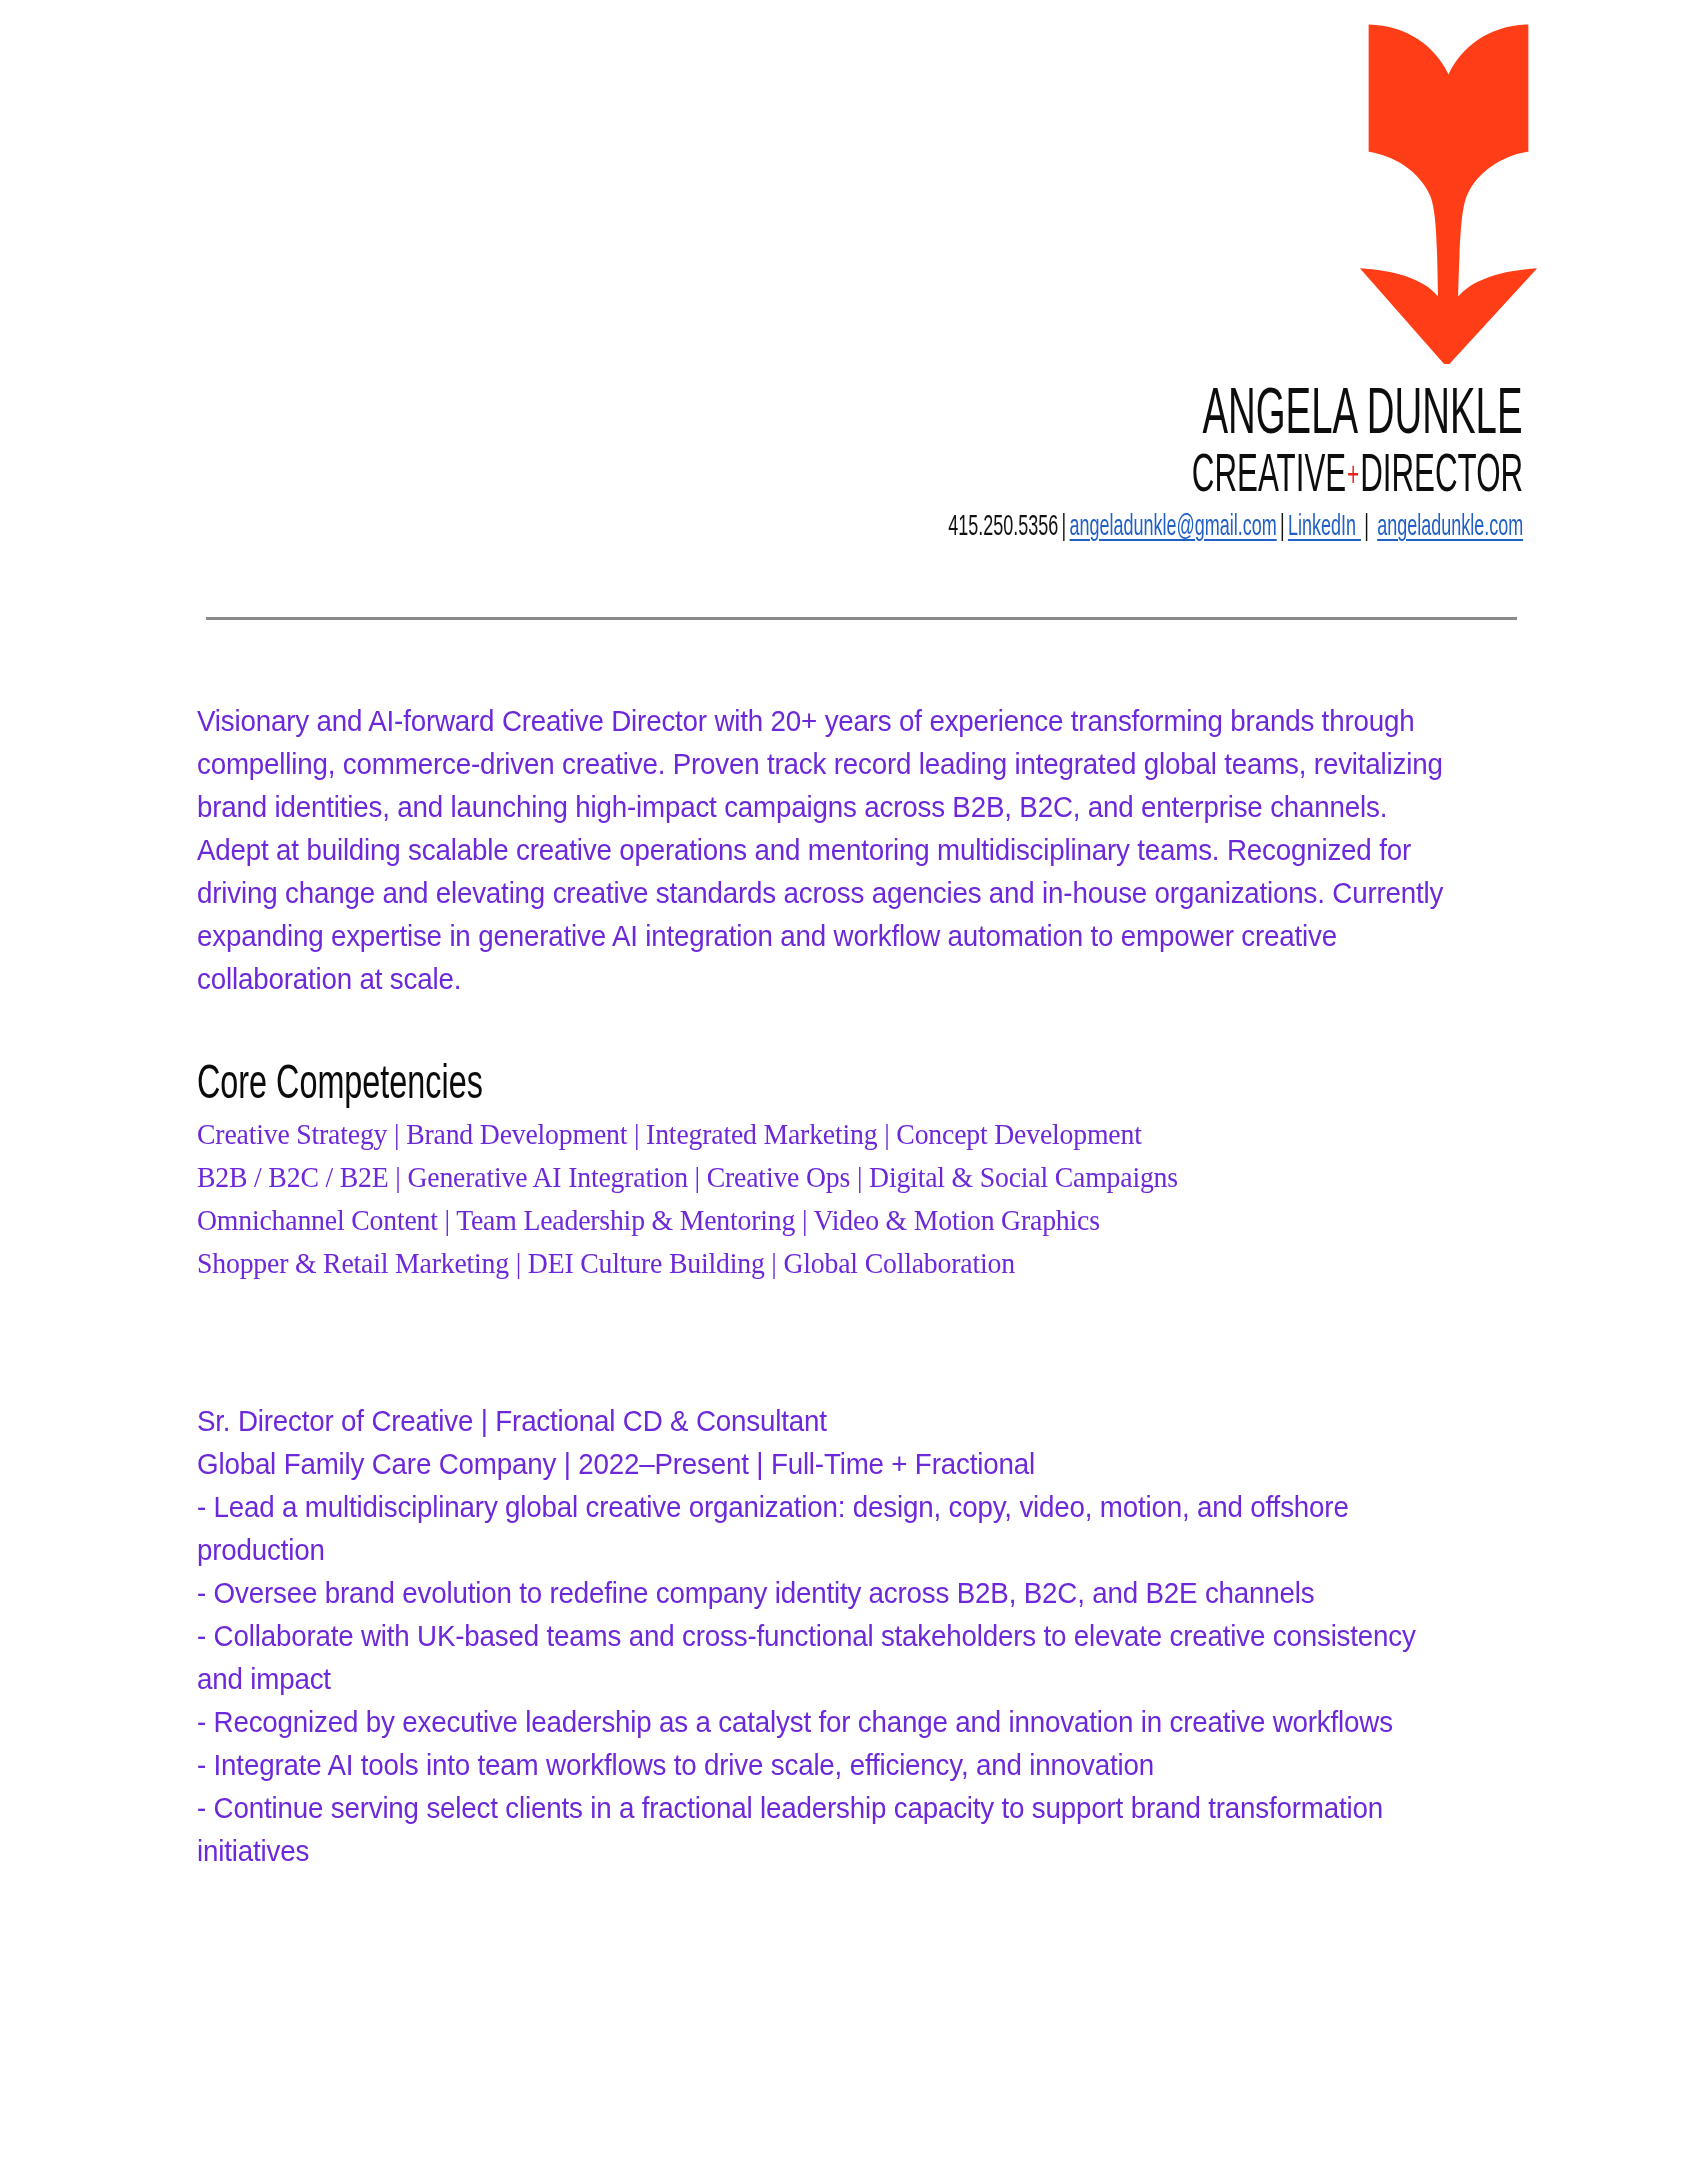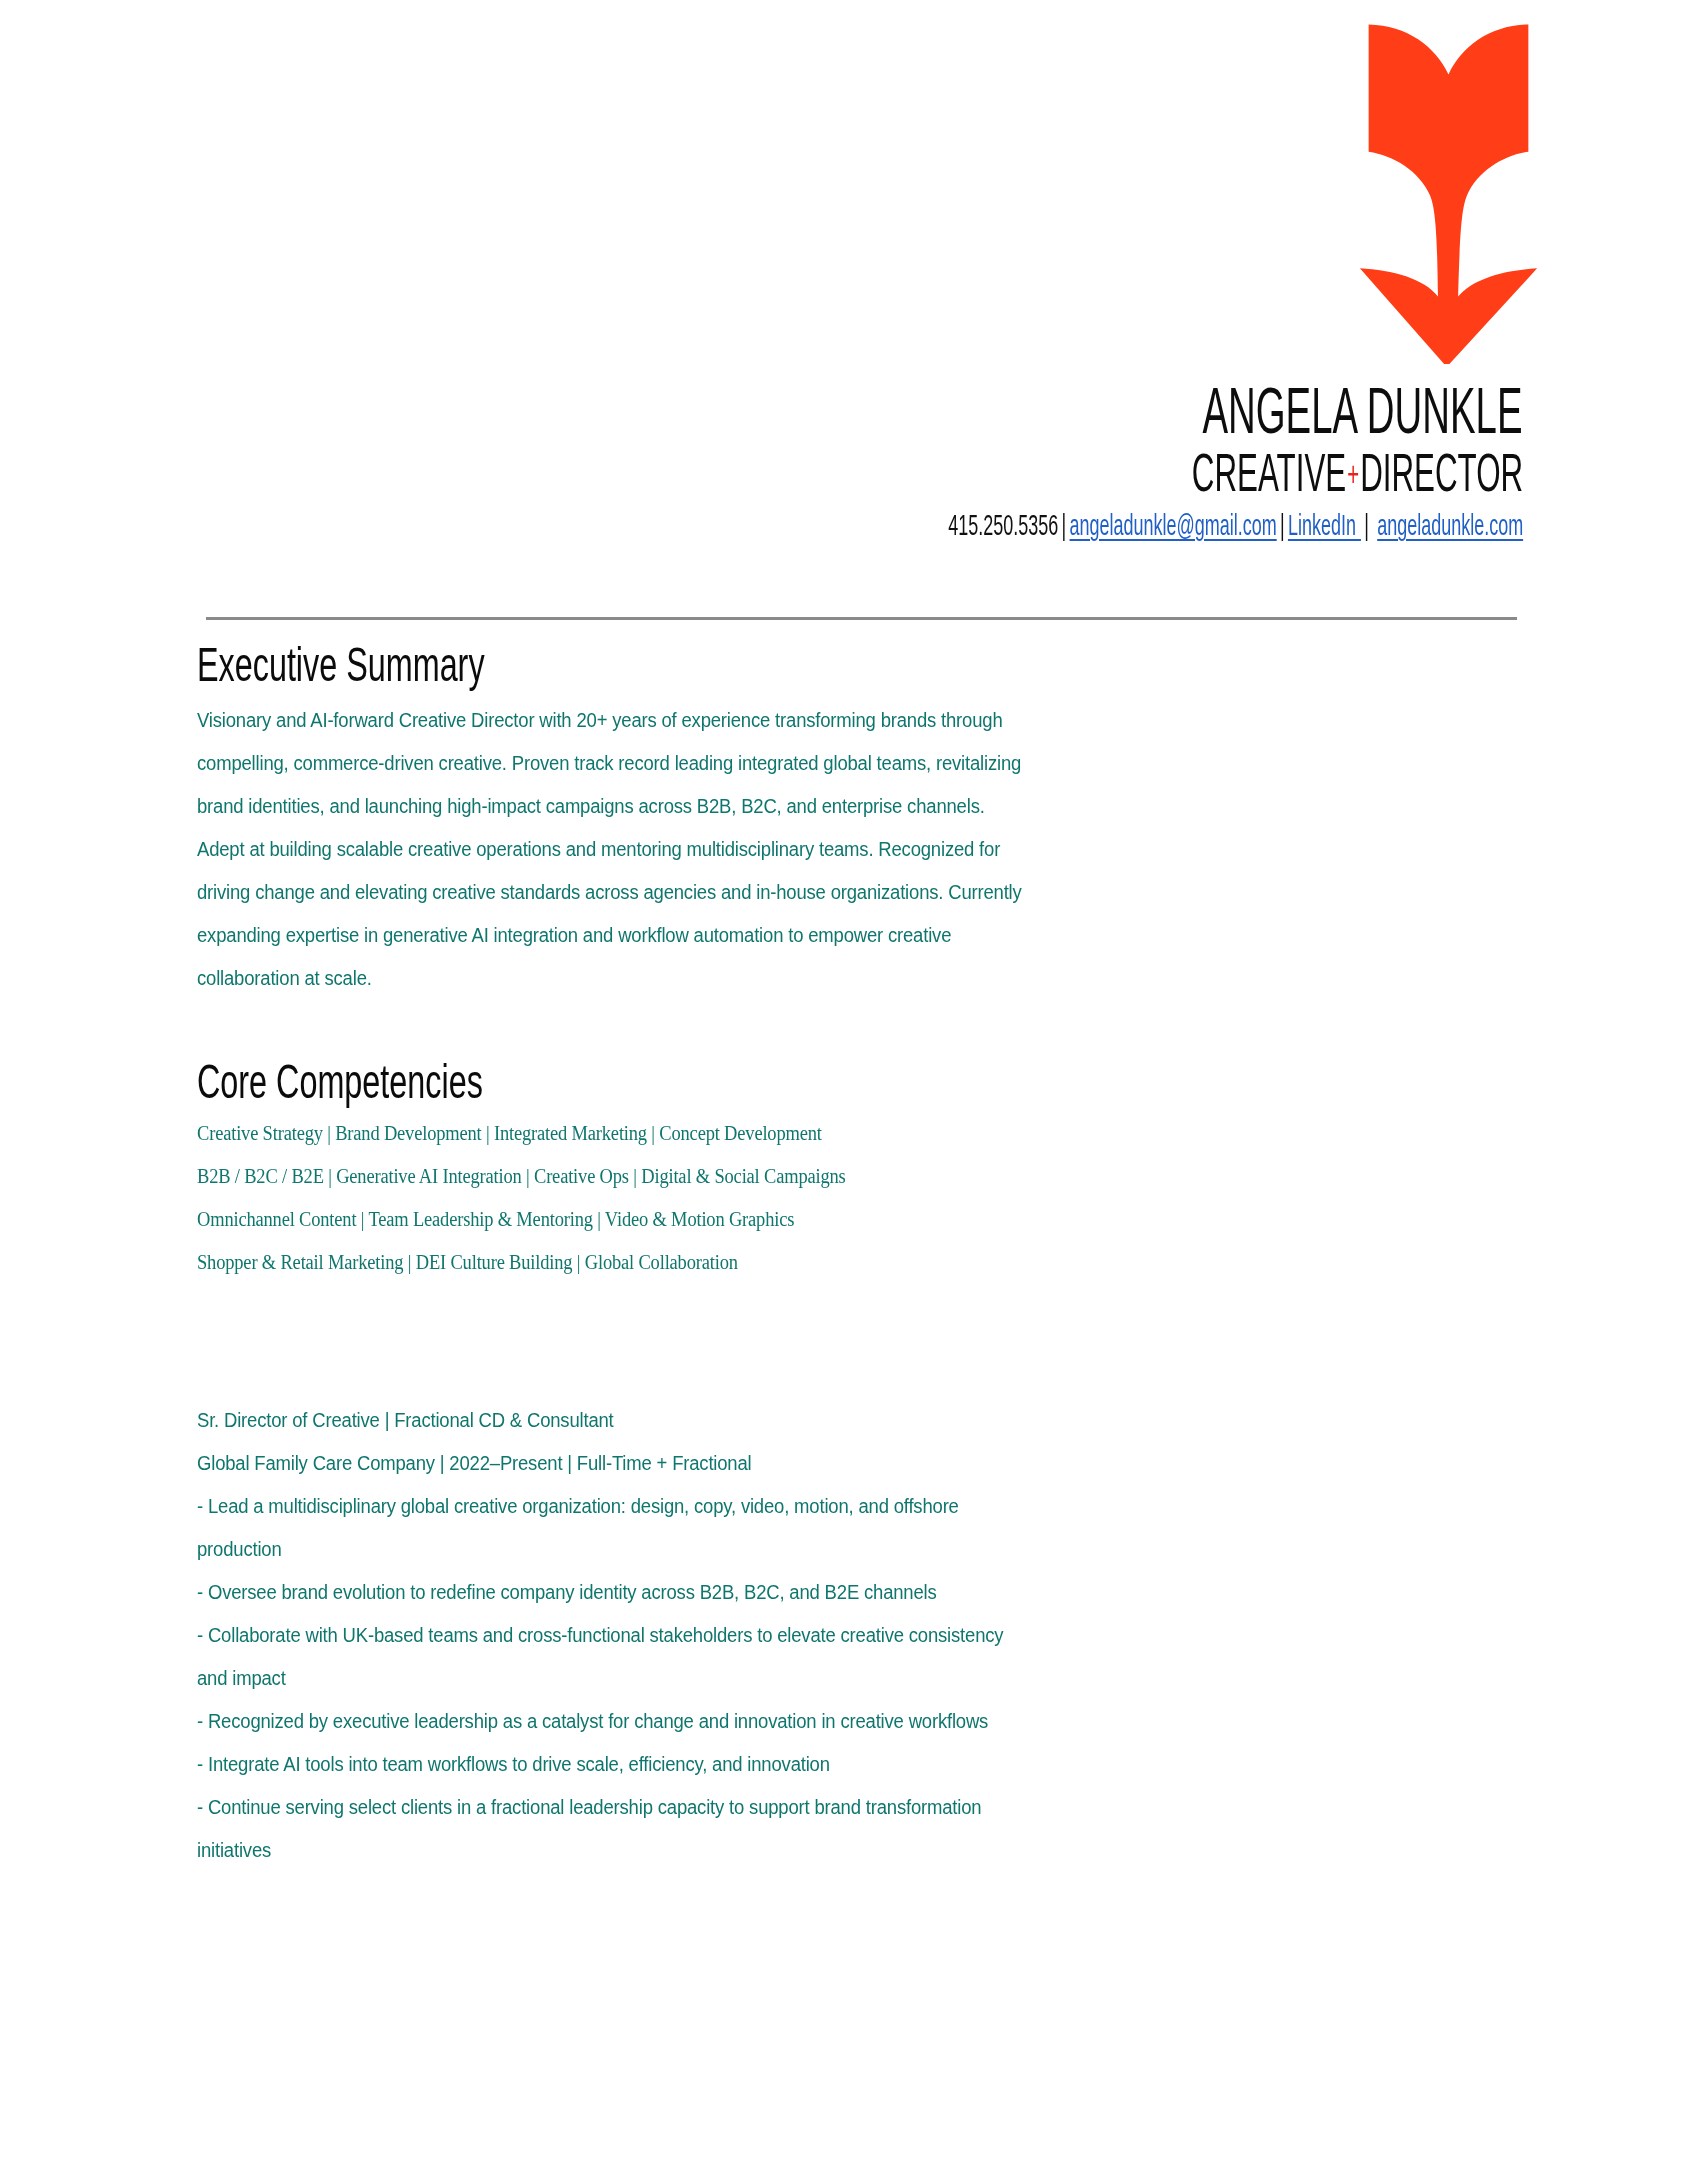--- a/index.html
+++ b/index.html
@@ -114,23 +114,23 @@
     transform: scaleX(0.66);
     transform-origin: left center;
   }
 
   
   .text-block {
     position: absolute;
     left: 197px;
     width: 1352px;
     font-family: "Liberation Sans", sans-serif;
-    font-size: 20px;
+    font-size: 30px;
     line-height: 43px;
-    color: #0f766e;
+    color: #6d28d9;
   }
   .text-line {
     display: block;
     white-space: nowrap;
     transform: scaleX(0.925);
     transform-origin: left center;
     letter-spacing: -0.2px;
   }
 </style>
 </head>
@@ -163,23 +163,20 @@
   <div class="header-title">
     <span class="cond"><span>CREATIVE</span><span class="plus">+</span><span>DIRECTOR</span></span>
   </div>
 
   <div class="contact-line">
     <span class="cond"><span>415.250.5356</span><span class="sep">|</span><a>angeladunkle@gmail.com</a><span class="sep">|</span><a>LinkedIn </a><span class="sep">|</span>&nbsp;<a>angeladunkle.com</a></span>
   </div>
 
   <div class="divider"></div>
 
-  <div class="section-heading" style="top:629px;">
-    <span class="cond">Executive Summary</span>
-  </div>
   <div class="text-block" style="top:690px;">
     <span class="text-line">Visionary and AI-forward Creative Director with 20+ years of experience transforming brands through</span>
     <span class="text-line">compelling, commerce-driven creative. Proven track record leading integrated global teams, revitalizing</span>
     <span class="text-line">brand identities, and launching high-impact campaigns across B2B, B2C, and enterprise channels.</span>
     <span class="text-line">Adept at building scalable creative operations and mentoring multidisciplinary teams. Recognized for</span>
     <span class="text-line">driving change and elevating creative standards across agencies and in-house organizations. Currently</span>
     <span class="text-line">expanding expertise in generative AI integration and workflow automation to empower creative</span>
     <span class="text-line">collaboration at scale.</span>
   </div>
 

